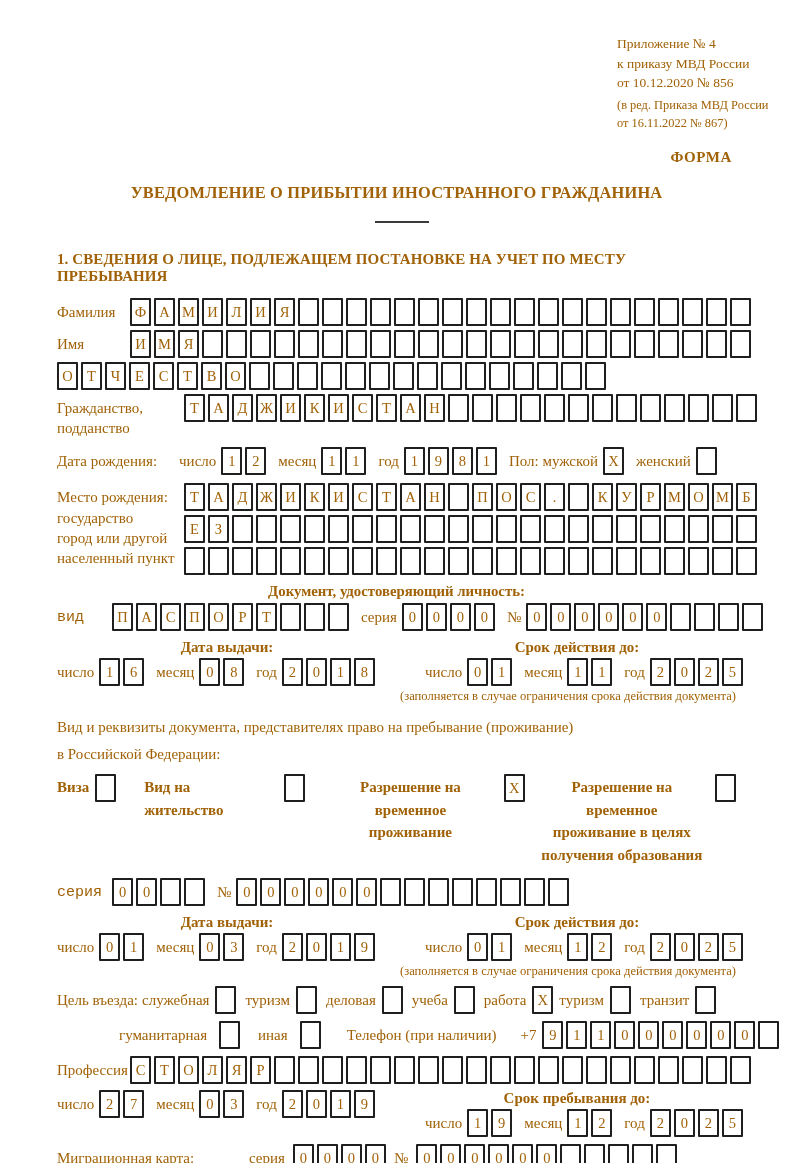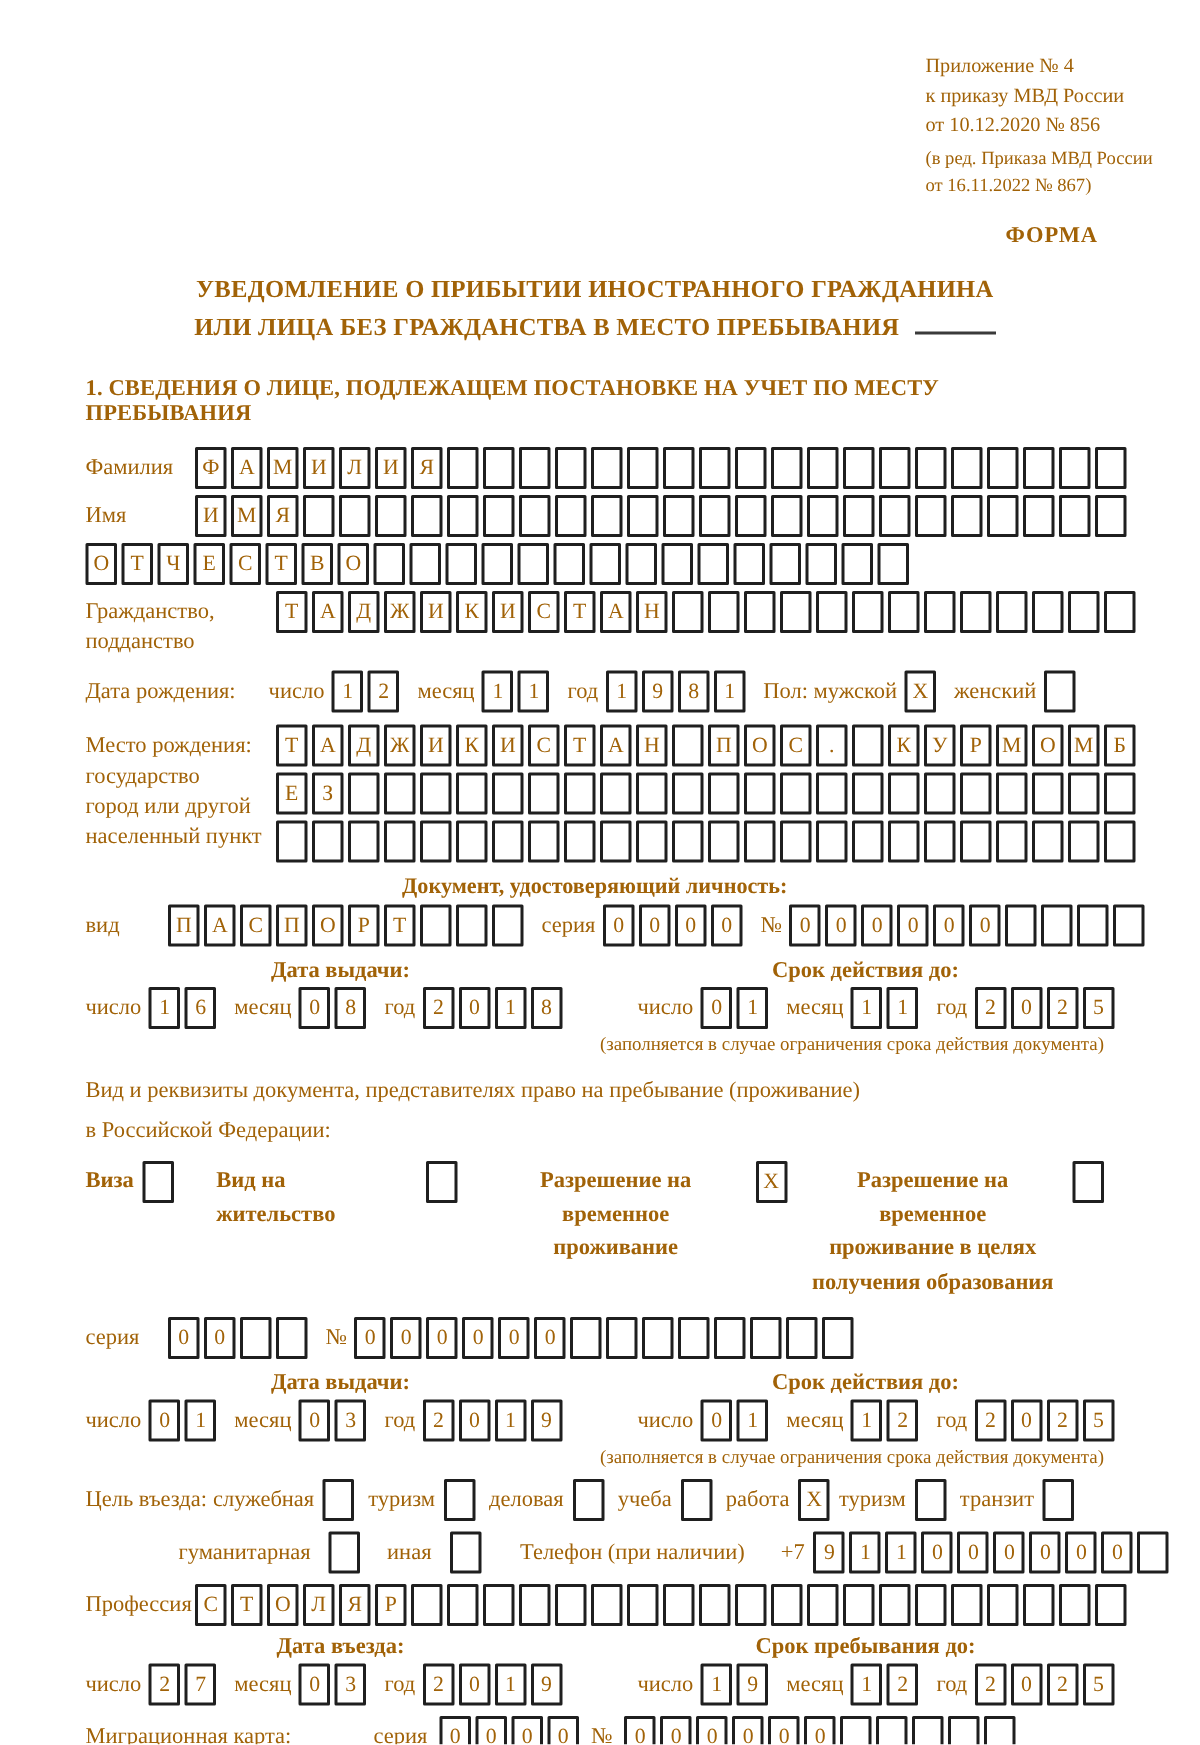--- a/index.html
+++ b/index.html
@@ -12,21 +12,21 @@
   .hdr { margin-left:560px; font-size:13.5px; line-height:1.45; white-space:nowrap; }
   .hdr-small { margin-left:560px; font-size:12.4px; line-height:1.5; white-space:nowrap; margin-top:3px; }
   .forma { text-align:right; padding-right:4px; font-weight:bold; font-size:15px; letter-spacing:0.6px; margin-top:16px; }
   .title { text-align:center; font-weight:bold; font-size:16.4px; line-height:1.55; margin-top:14px; letter-spacing:0.2px; }
   .blank-line { display:inline-block; width:54px; border-bottom:2px solid #3a3a3a; margin-left:10px; vertical-align:baseline; }
   .sec-heading { font-weight:bold; font-size:15px; margin-top:20px; letter-spacing:0.1px; }
 
   .frow { display:flex; align-items:flex-start; margin-top:4px; }
   .vcenter { align-items:center; }
   .flabel { flex:none; white-space:pre-line; line-height:1.35; padding-top:4px; }
-  .w73 { width:73px; } .w127 { width:127px; } .w143 { width:143px; } .w55 { width:55px; }
+  .w73 { width:73px; } .w127 { width:127px; } .w143 { width:143px; } .w55 { width:55px;font-family:Liberation Mono, monospace; }
 
   .cells { display:flex; gap:3px; flex:none; }
   .cell {
     flex:none; width:17px; height:24px; border:2px solid #1f1f1f; border-radius:1px;
     text-align:center; line-height:24px; font-size:14.5px; background:#fff;
   }
   .cellcol { display:flex; flex-direction:column; gap:4px; }
 
   .dlbl { margin:0 5px 0 12px; white-space:nowrap; }
   .dlbl-first { margin-left:22px; }
@@ -61,21 +61,21 @@
   </div>
   <div class="hdr-small">
     <div>(в ред. Приказа МВД России</div>
     <div>от 16.11.2022 № 867)</div>
   </div>
 
   <div class="forma">ФОРМА</div>
 
   <div class="title">
     <div>УВЕДОМЛЕНИЕ О ПРИБЫТИИ ИНОСТРАННОГО ГРАЖДАНИНА</div>
-    <div><span>ИЛИ ЛИЦА БЕЗ ГРАЖДАНСТВА В МЕСТО ПРЕБЫВАНИЯ</span><span class="blank-line"></span></div>
+    <div><span class="blank-line"></span></div>
   </div>
 
   <div class="sec-heading">1. СВЕДЕНИЯ О ЛИЦЕ, ПОДЛЕЖАЩЕМ ПОСТАНОВКЕ НА УЧЕТ ПО МЕСТУ ПРЕБЫВАНИЯ</div>
 
   <div class="frow" style="margin-top:13px">
     <span class="flabel w73">Фамилия</span>
     <span class="cells">
         <span class="cell">Ф</span>
         <span class="cell">А</span>
         <span class="cell">М</span>
@@ -615,21 +615,20 @@
         <span class="cell"></span>
         <span class="cell"></span>
         <span class="cell"></span>
         <span class="cell"></span>
         <span class="cell"></span>
       </span>
   </div>
 
   <div class="date-pair" style="margin-top:6px">
     <div class="date-col" style="width:340px">
-      <div class="date-head">Дата въезда:</div>
       <div class="date-row">
         <span class="dl">число</span>
         <span class="cells">
             <span class="cell">2</span>
             <span class="cell">7</span>
           </span>
         <span class="gap"></span>
         <span class="dl">месяц</span>
         <span class="cells">
             <span class="cell">0</span>

